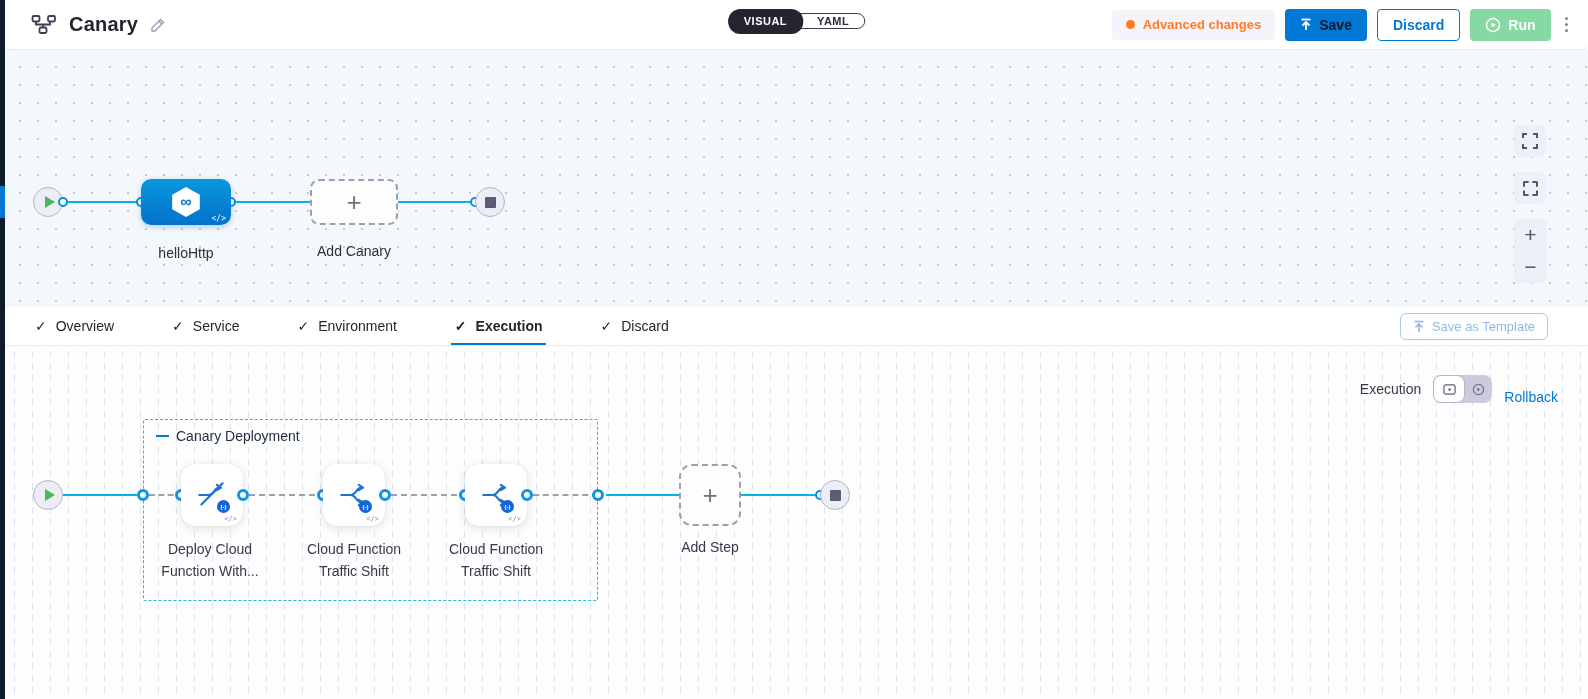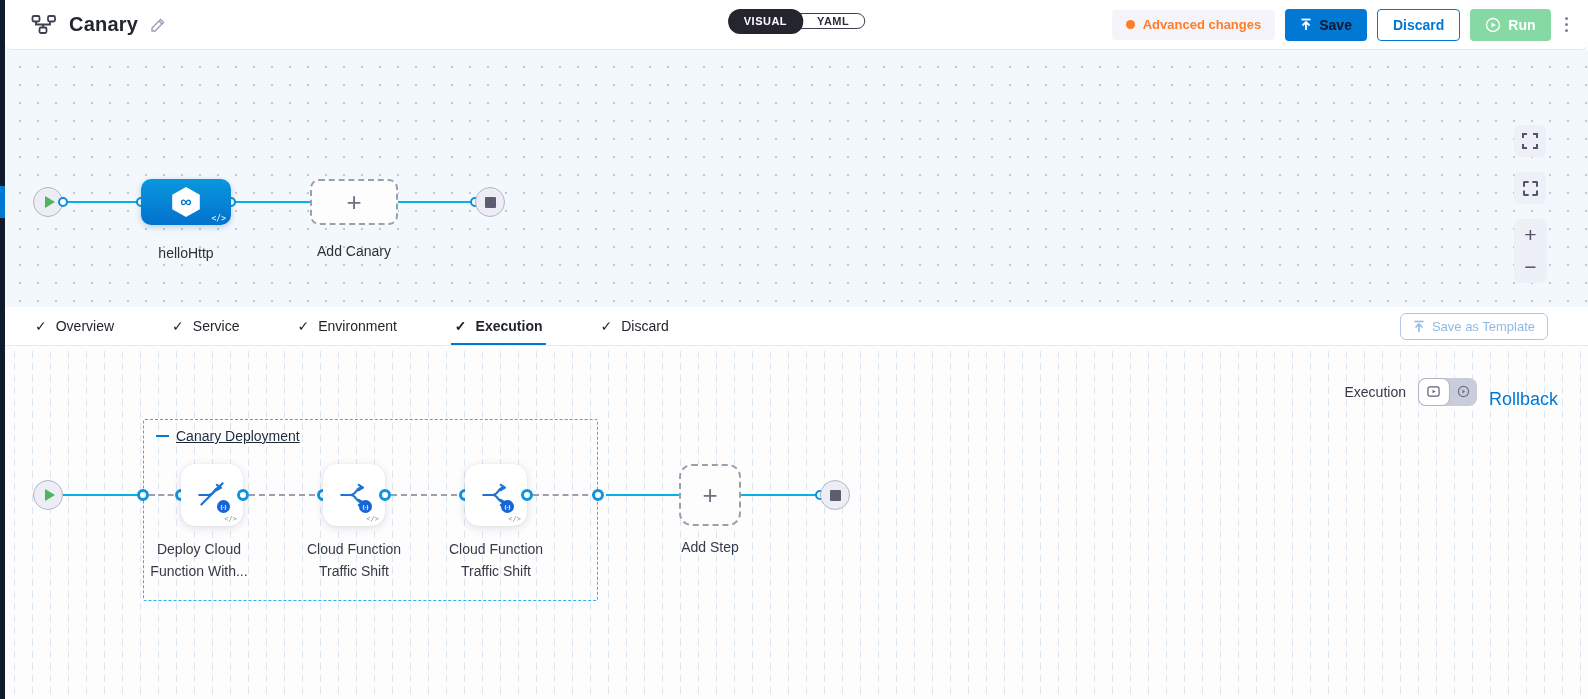--- a/index.html
+++ b/index.html
@@ -93,24 +93,24 @@
     background-image:
       repeating-linear-gradient(0deg, #fdfdfe 0 5px, transparent 5px 12px),
       repeating-linear-gradient(90deg, #d9e7f5 0 1px, transparent 1px 18px);
     background-position:9px 0; }
   .exec-ctl { position:absolute; right:30px; top:27px; display:flex; align-items:center; gap:12px; }
   .exec-ctl .lbl { font-size:14px; color:#383946; }
   .seg-toggle { width:59px; height:28px; background:#caccdb; border-radius:8px; display:flex; position:relative; cursor:pointer; }
   .seg-toggle .seg-a { width:32px; height:28px; background:#fff; border:1px solid #b4b6c7; border-radius:8px;
     display:flex; align-items:center; justify-content:center; color:#5b5e78; }
   .seg-toggle .seg-b { flex:1; display:flex; align-items:center; justify-content:center; color:#6e7189; }
-  .rollback-link { font-size:18px; color:#0278d5; cursor:pointer;margin-top:16px; }
+  .rollback-link { font-size:14px; color:#0278d5; cursor:pointer;margin-top:16px; }
   .group-box { position:absolute; left:138px; top:73px; width:455px; height:182px;
     border:1.5px dashed #2ab3e8; border-radius:2px; }
-  .group-label { position:absolute; left:12px; top:8px; display:flex; align-items:center; gap:7px; cursor:pointer;text-decoration:underline; }
+  .group-label { position:absolute; left:12px; top:8px; display:flex; align-items:center; gap:7px; cursor:pointer; }
   .group-label .dash { width:13px; height:2.5px; background:#0278d5; }
   .group-label .txt { font-size:14px; color:#1e2c3c; }
   .step-card { position:absolute; width:62px; height:62px; background:#fff; border-radius:14px;
     box-shadow:0 2px 8px rgba(40,41,61,.14), 0 0 1px rgba(40,41,61,.12); cursor:pointer;
     display:flex; align-items:center; justify-content:center; }
   .badge { position:absolute; right:13px; bottom:13px; width:13px; height:13px; border-radius:50%;
     background:#1565d8; color:#fff; font-size:6px; font-weight:bold;
     display:flex; align-items:center; justify-content:center; letter-spacing:0; }
   .code-corner-g { position:absolute; right:6px; bottom:3px; font-size:7px; color:#8a8d9f;
     font-family:"DejaVu Sans Mono", monospace; }
@@ -336,21 +336,21 @@
         <path d="M20.5 6.5 L24.5 9 l-4 2.5"></path>
       <path d="M13 16 C18 16 18 23 23 23"></path>
         <path d="M20.5 20.5 L24.5 23 l-4 2.5"></path>
     </svg>
     <span class="badge">(-)</span>
     <span class="code-corner-g">&lt;/&gt;</span>
   </div>
   <div class="cring" style="left:516px; top:143px;"></div>
   <div class="cring" style="left:587px; top:143px;"></div>
 
-  <div class="step-label" style="left:128px; top:192px;">Deploy Cloud Function With...</div>
+  <div class="step-label" style="left:139px; top:192px;">Deploy Cloud Function With...</div>
   <div class="step-label" style="left:283px; top:192px;">Cloud Function Traffic Shift</div>
   <div class="step-label" style="left:425px; top:192px;">Cloud Function Traffic Shift</div>
 
   <div class="add-box" style="left:674px; top:118px; width:62px; height:62px; border-radius:13px;">
     <span>+</span>
   </div>
   <div class="step-label" style="left:639px; top:190px;">Add Step</div>
 
   <div class="cdot" style="left:810px; top:144px;"></div>
   <div class="node-circle" style="left:815px; top:134px;">

